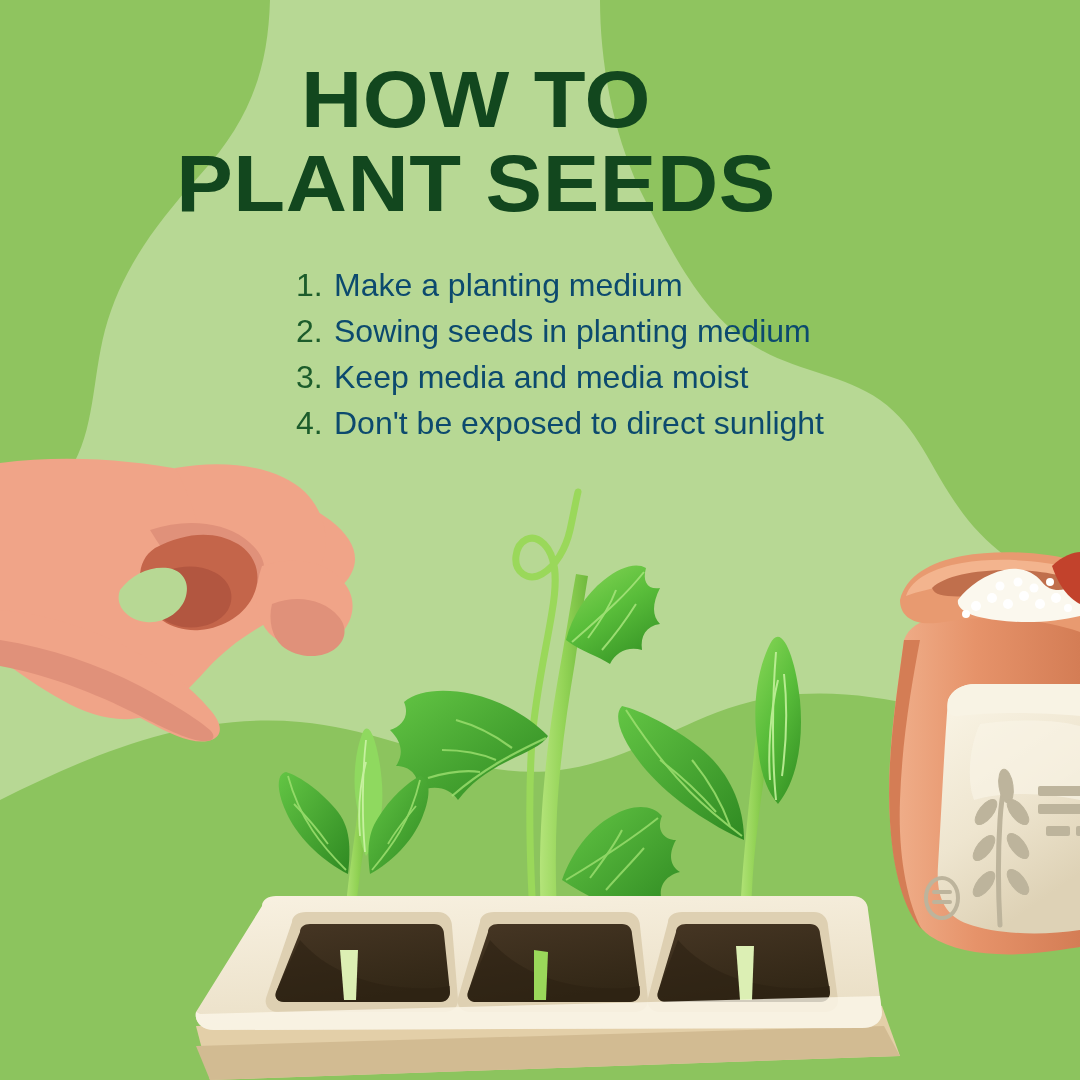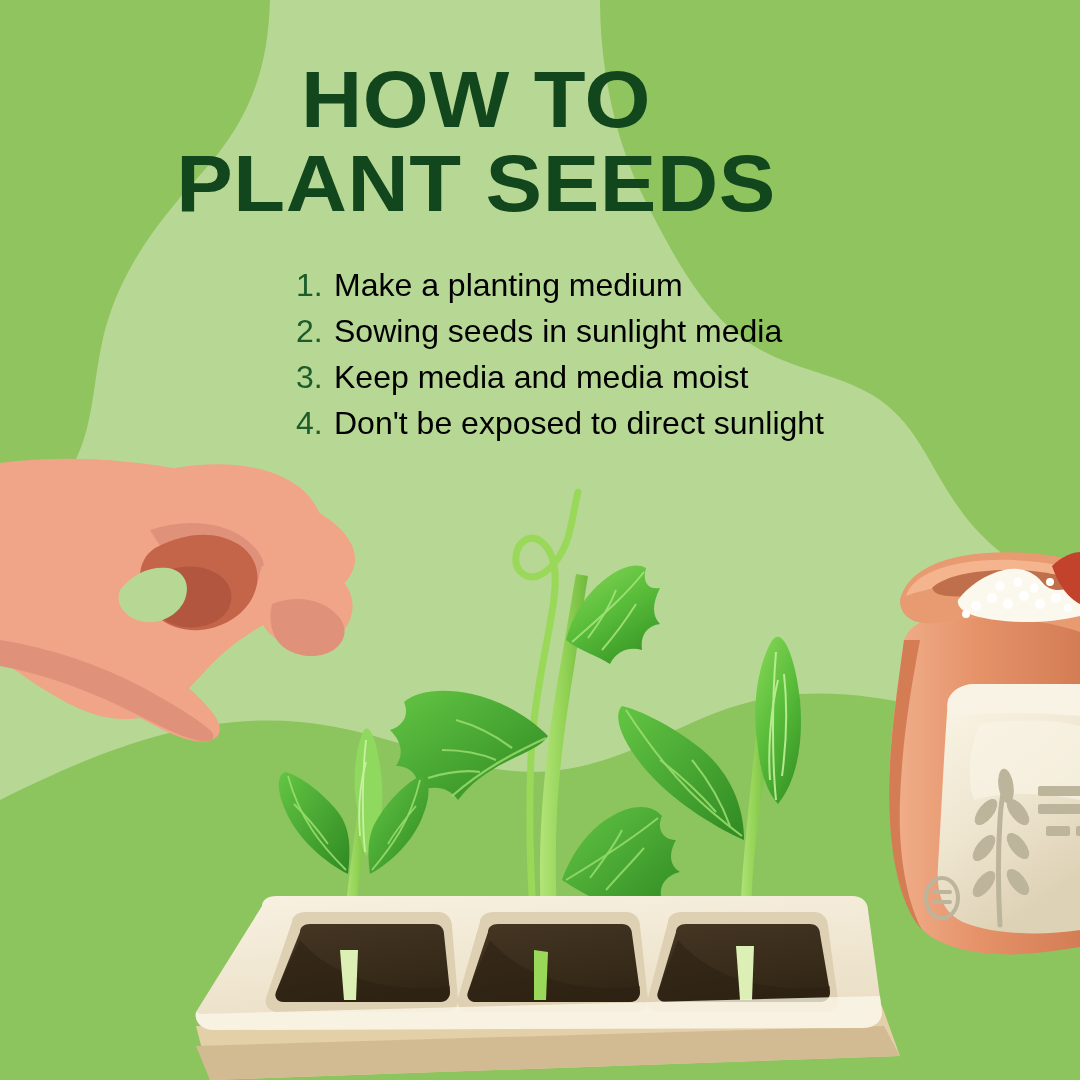--- a/index.html
+++ b/index.html
@@ -74,21 +74,21 @@
     line-height: 34px;
   }
   .step-num {
     min-width: 38px;
     flex: 0 0 auto;
     color: #1c5c2b;
     font-size: 32px;
   }
   .step-text {
     flex: 1 1 auto;
-    color: #000000;
+    color: #0c4a6e;
     font-size: 32px;
     white-space: nowrap;
   }
 </style>
 </head>
 <body>
 
 <div id="poster">
 
   <svg id="bg-layer" viewBox="0 0 1080 1080">
@@ -412,21 +412,21 @@
       <span class="title-line">PLANT SEEDS</span>
     </div>
 
     <ol class="steps-list">
       <li class="step-row">
         <span class="step-num">1.</span>
         <span class="step-text">Make a planting medium</span>
       </li>
       <li class="step-row">
         <span class="step-num">2.</span>
-        <span class="step-text">Sowing seeds in sunlight media</span>
+        <span class="step-text">Sowing seeds in planting medium</span>
       </li>
       <li class="step-row">
         <span class="step-num">3.</span>
         <span class="step-text">Keep media and media moist</span>
       </li>
       <li class="step-row">
         <span class="step-num">4.</span>
         <span class="step-text">Don't be exposed to direct sunlight</span>
       </li>
     </ol>

